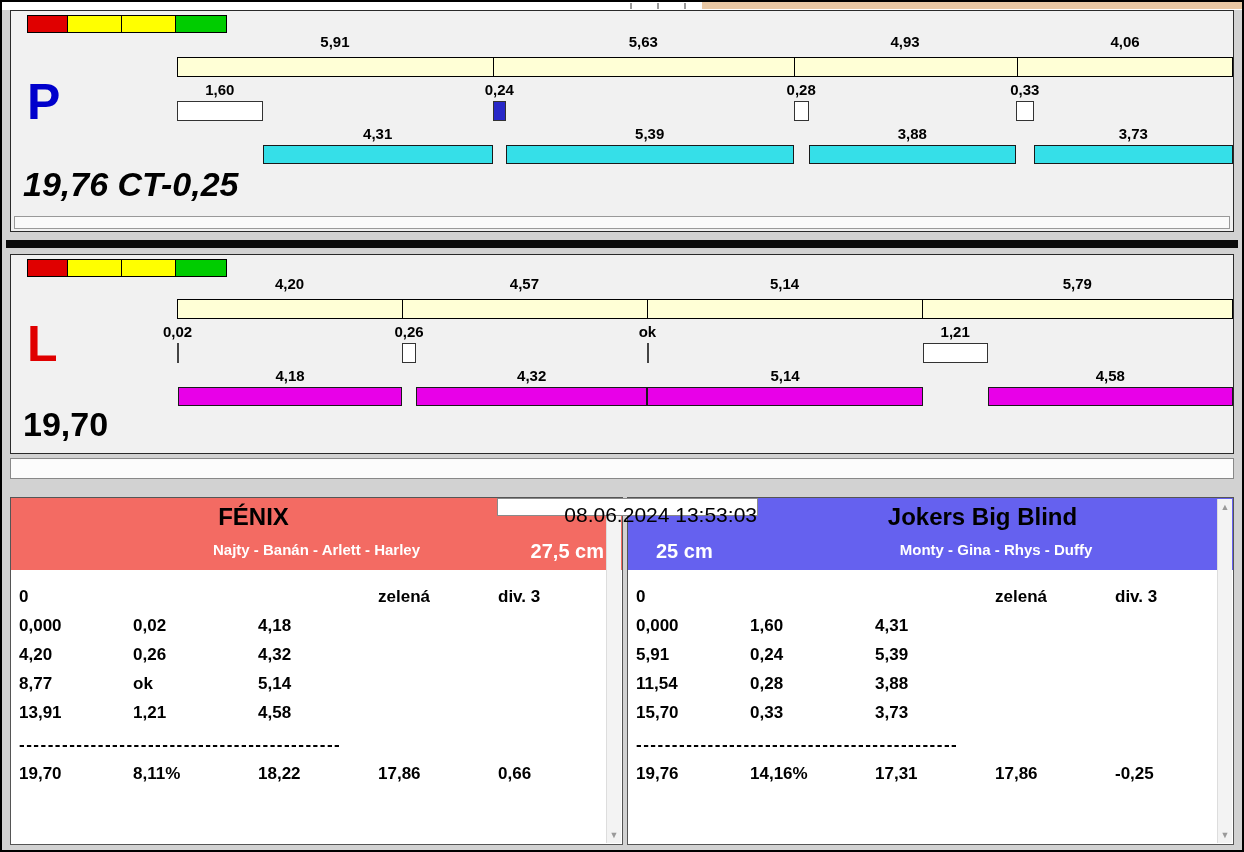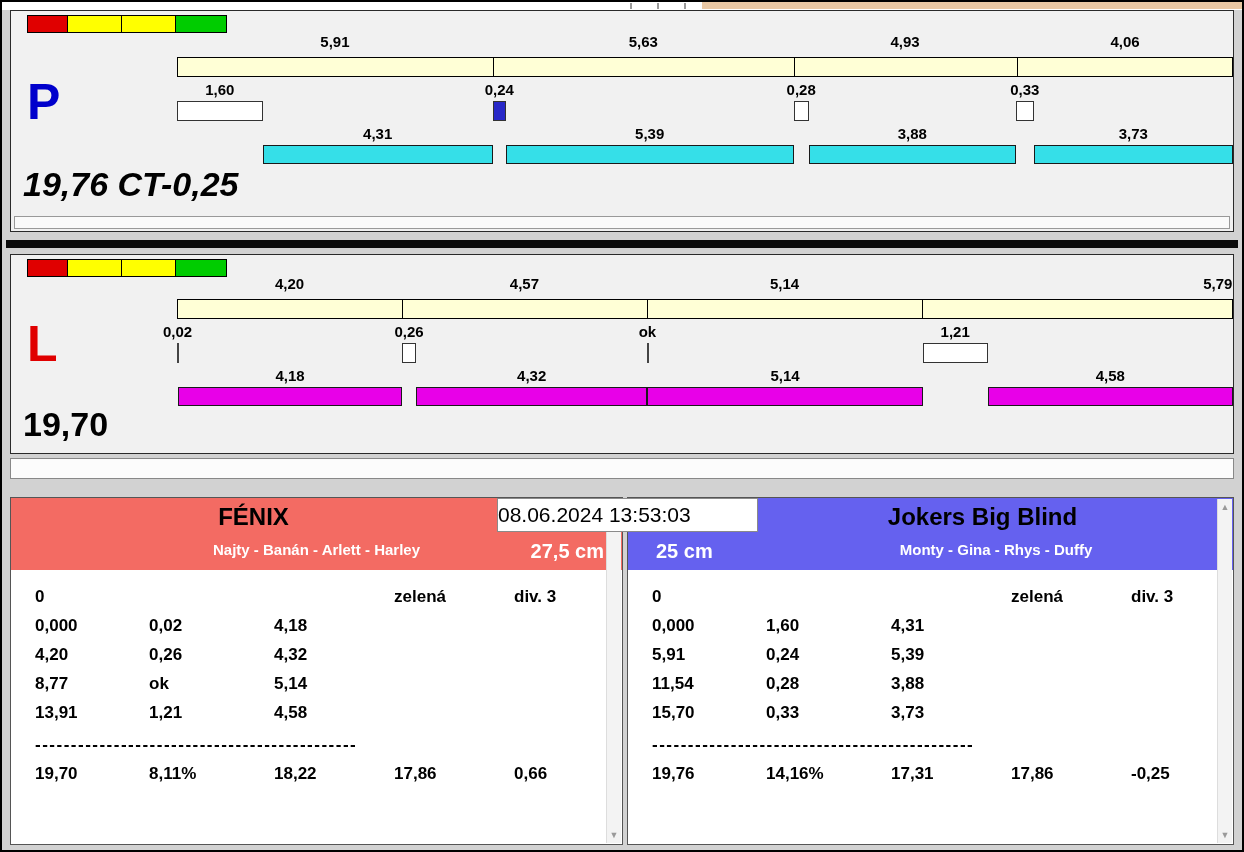--- a/index.html
+++ b/index.html
@@ -71,37 +71,37 @@
   .team-title { font-size:24px; font-weight:bold; color:#000; text-align:center; padding-top:5px; white-space:nowrap; }
   #team_left-header  .team-title { margin-right:126px; }
   #team_right-header .team-title { margin-left:104px; }
   .team-dogs { font-size:15px; font-weight:bold; color:#fff; text-align:center; margin-top:10px; white-space:nowrap; }
   #team_right-header .team-dogs { margin-left:131px; }
   .team-height { position:absolute; bottom:7px; font-size:20px; font-weight:bold; color:#fff; }
   #team_left-header  .team-height { right:18px;margin-top:20px; }
   #team_right-header .team-height { left:28px; }
 
   .team-table { position:absolute; top:72px; bottom:0; left:0; right:0; background:#fff;
-                padding:12px 18px 0 24px; font-weight:bold; font-size:17px; color:#000; overflow:hidden; }
+                padding:12px 18px 0 8px; font-weight:bold; font-size:17px; color:#000; overflow:hidden; }
   .t-row { height:29px; line-height:29px; white-space:nowrap; }
   .t-row span { display:inline-block; }
   .t-row span:nth-child(1){ width:114px; }
   .t-row span:nth-child(2){ width:125px; }
   .t-row span:nth-child(3){ width:120px; }
   .t-row span:nth-child(4){ width:120px; }
   .t-dashes { height:24px; line-height:24px; margin-top:6px; letter-spacing:1.5px; white-space:nowrap; overflow:hidden; }
   .t-total  { margin-top:2px; }
 
   .vscroll { position:absolute; top:1px; bottom:1px; right:1px; width:15px; background:#f3f3f3; border-left:1px solid #ddd; }
   .vscroll .arr { position:absolute; left:0; width:100%; text-align:center; font-size:9px; color:#9a9a9a; line-height:10px; }
   .arr.up { top:3px; } .arr.down { bottom:3px; }
 
   
-  .datetime-box { position:absolute; left:495px; top:496px; width:261px; height:34px; z-index:9;
-                  background:#fff; border:1px solid #8a8a8a; text-align:left;
+  .datetime-box { position:absolute; left:495px; top:496px; width:261px; height:18px; z-index:9;
+                  background:#fff; border:1px solid #8a8a8a; text-align:right;
                   font-size:21px; color:#000; line-height:32px; white-space:nowrap; }
 </style>
 </head>
 <body>
 
 <div class="top-strip">
   <div class="top-tick t1"></div>
   <div class="top-tick t2"></div>
   <div class="top-tick t3"></div>
   <div class="top-tan"></div>
@@ -156,21 +156,21 @@
     </div>
   <div class="lane-letter" style="color: rgb(224, 0, 0);">L</div>
   <div class="bars">
       <div class="cream-track"></div>
       <div class="split-label" style="left: 0%; width: 21.309%;">4,20</div>
       <div class="cream-div" style="left: 21.309%;"></div>
       <div class="split-label" style="left: 21.309%; width: 23.1862%;">4,57</div>
       <div class="cream-div" style="left: 44.4952%;"></div>
       <div class="split-label" style="left: 44.4952%; width: 26.0781%;">5,14</div>
       <div class="cream-div" style="left: 70.5733%;"></div>
-      <div class="split-label" style="left: 70.5733%; width: 29.376%; text-align: right;">5,79</div>
+      <div class="split-label" style="left: 70.5733%; width: 29.376%;">5,79</div>
       <div class="exch-label" style="left: calc(0.0507357% - 30px);">0,02</div>
       <div class="exch-tick" style="left: 0%;"></div>
       <div class="dog-label" style="left: 0.101471%; width: 21.2075%;">4,18</div>
       <div class="dog-bar" style="left: 0.101471%; width: 21.2075%; background: rgb(232, 0, 232);"></div>
       <div class="exch-label" style="left: calc(21.9685% - 30px);">0,26</div>
       <div class="exch-box" style="left: 21.309%; width: 1.31913%; min-width: 5px; background: rgb(255, 255, 255);"></div>
       <div class="dog-label" style="left: 22.6281%; width: 21.9178%;">4,32</div>
       <div class="dog-bar" style="left: 22.6281%; width: 21.9178%; background: rgb(232, 0, 232);"></div>
       <div class="exch-label" style="left: calc(44.5459% - 30px);">ok</div>
       <div class="exch-tick" style="left: 44.5459%;"></div>

